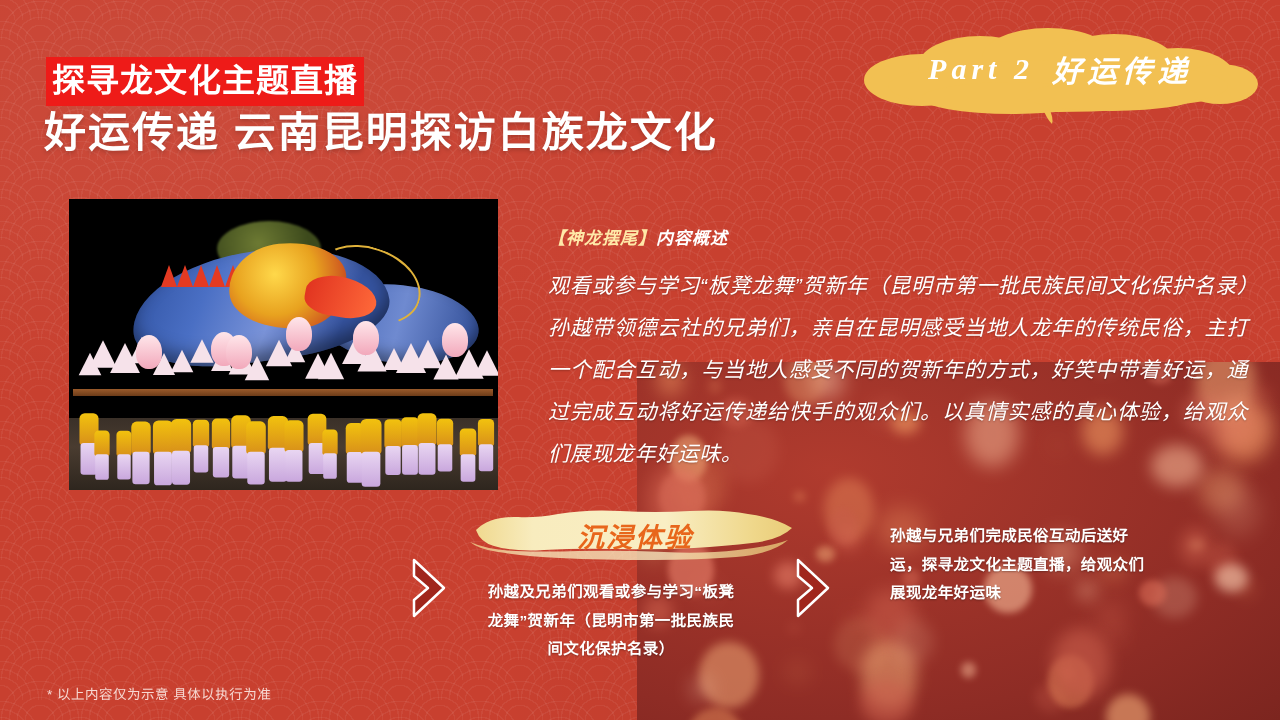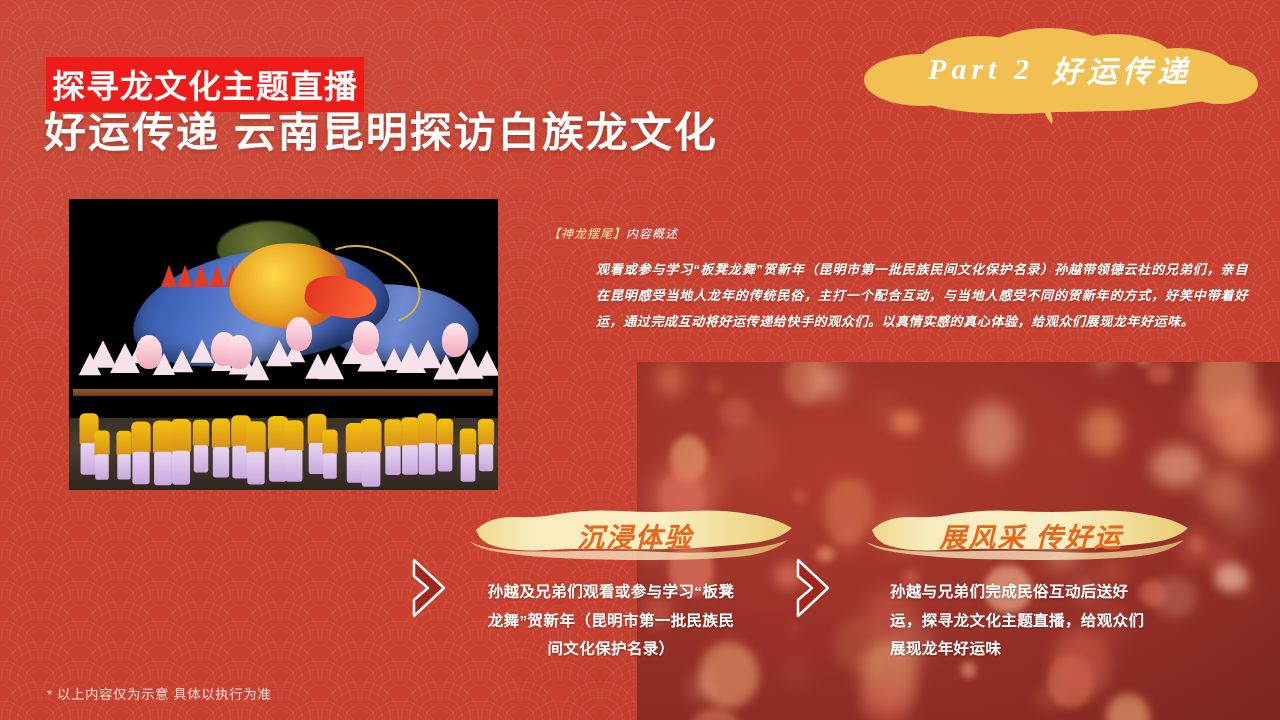--- a/index.html
+++ b/index.html
@@ -54,21 +54,21 @@
   .bokeh i {
     position:absolute; border-radius:50%;
     filter:blur(6px);
     display:block;
   }
 
   
   .kicker {
     position:absolute; left:46px; top:57px;
     background:#ee1b18;
-    padding:11px 6px 5px 6px;
+    padding:5px 6px 5px 6px;
     color:#ffffff;
     font-size:33px; font-weight:bold;
     letter-spacing:1px;
     line-height:1.18;
     white-space:nowrap;
   }
   .headline {
     position:absolute; left:44px; top:108px;
     color:#ffffff;
     font-size:42px; font-weight:bold;
@@ -183,30 +183,29 @@
   .photo .pole {
     position:absolute; left:4px; width:420px; height:7px;
     background:linear-gradient(#9a5a2a,#6d3c19);
   }
 
   
   .copy {
     position:absolute; left:548px; top:224px; width:700px;
   }
   .copy .lead {
-    font-size:12px; font-weight:normal; font-style:italic;
+    font-size:17px; font-weight:bold; font-style:italic;
     color:#ffffff; letter-spacing:1px; margin-bottom:16px;
   }
   .copy .lead .tag { color:#ffe9a8; }
   .copy .para {
-    font-size:13px; font-weight:bold; font-style:italic;
+    font-size:21px; font-weight:normal; font-style:italic;
     color:#ffffff; line-height:2.0; letter-spacing:.6px;
     text-align:justify;
     text-shadow:0 1px 2px rgba(0,0,0,.25);
-    margin-left:48px;
   }
 
   
   .card { position:absolute; top:508px; width:352px; }
   .card.c1 { left:76px; }
   .card.c2 { left:470px; }
   .card.c3 { left:866px; }
 
   .brush { position:relative; width:330px; height:56px; }
   .brush svg { position:absolute; left:0; top:0; width:330px; height:56px; }
@@ -524,34 +523,18 @@
     <div class="body">孙越及兄弟们观看或参与学习“板凳龙舞”贺新年（昆明市第一批民族民间文化保护名录）</div>
   </div>
 
   <div class="chev a2">
     <svg viewBox="0 0 44 64" aria-hidden="true">
       <path d="M8 4 L38 32 L8 60 L8 44 L22 32 L8 20 Z" fill="#a0261c" stroke="#ffffff" stroke-width="2.5" stroke-linejoin="round"></path>
     </svg>
   </div>
 
   <div class="card c3">
-    <div class="brush">
-      <svg viewBox="0 0 330 56" aria-hidden="true">
-        <defs>
-          <linearGradient id="bg3" x1="0" y1="0" x2="1" y2="0">
-            <stop offset="0%" stop-color="#f0d98f"></stop>
-            <stop offset="18%" stop-color="#f8ecbe"></stop>
-            <stop offset="60%" stop-color="#f9eec4"></stop>
-            <stop offset="88%" stop-color="#efd78a"></stop>
-            <stop offset="100%" stop-color="#e9cc78"></stop>
-          </linearGradient>
-        </defs>
-        <path fill="url(#bg3)" d="M6 22 q14 -14 42 -13 q18 1 40 -3 q30 -5 62 -3 q36 2 70 0 q34 -2 58 3 q28 4 44 14 q-12 12 -40 15 q-26 3 -58 5 q-40 2 -78 1 q-40 -1 -72 1 q-30 2 -50 -4 q-14 -4 -18 -16 z"></path>
-        <path fill="url(#bg3)" opacity=".75" d="M0 34 q18 8 46 9 q30 1 62 0 q44 -1 86 1 q40 2 74 -2 q30 -3 50 -10 q-16 14 -52 17 q-38 3 -84 3 q-50 0 -92 -2 q-36 -2 -62 -6 q-20 -3 -28 -10 z"></path>
-      </svg>
-      <div class="btext">展风采 传好运</div>
-    </div>
     <div class="body">孙越与兄弟们完成民俗互动后送好运，探寻龙文化主题直播，给观众们展现龙年好运味</div>
   </div>
 
   <div class="footnote">* 以上内容仅为示意 具体以执行为准</div>
 
 </div>
 
 </body></html>

